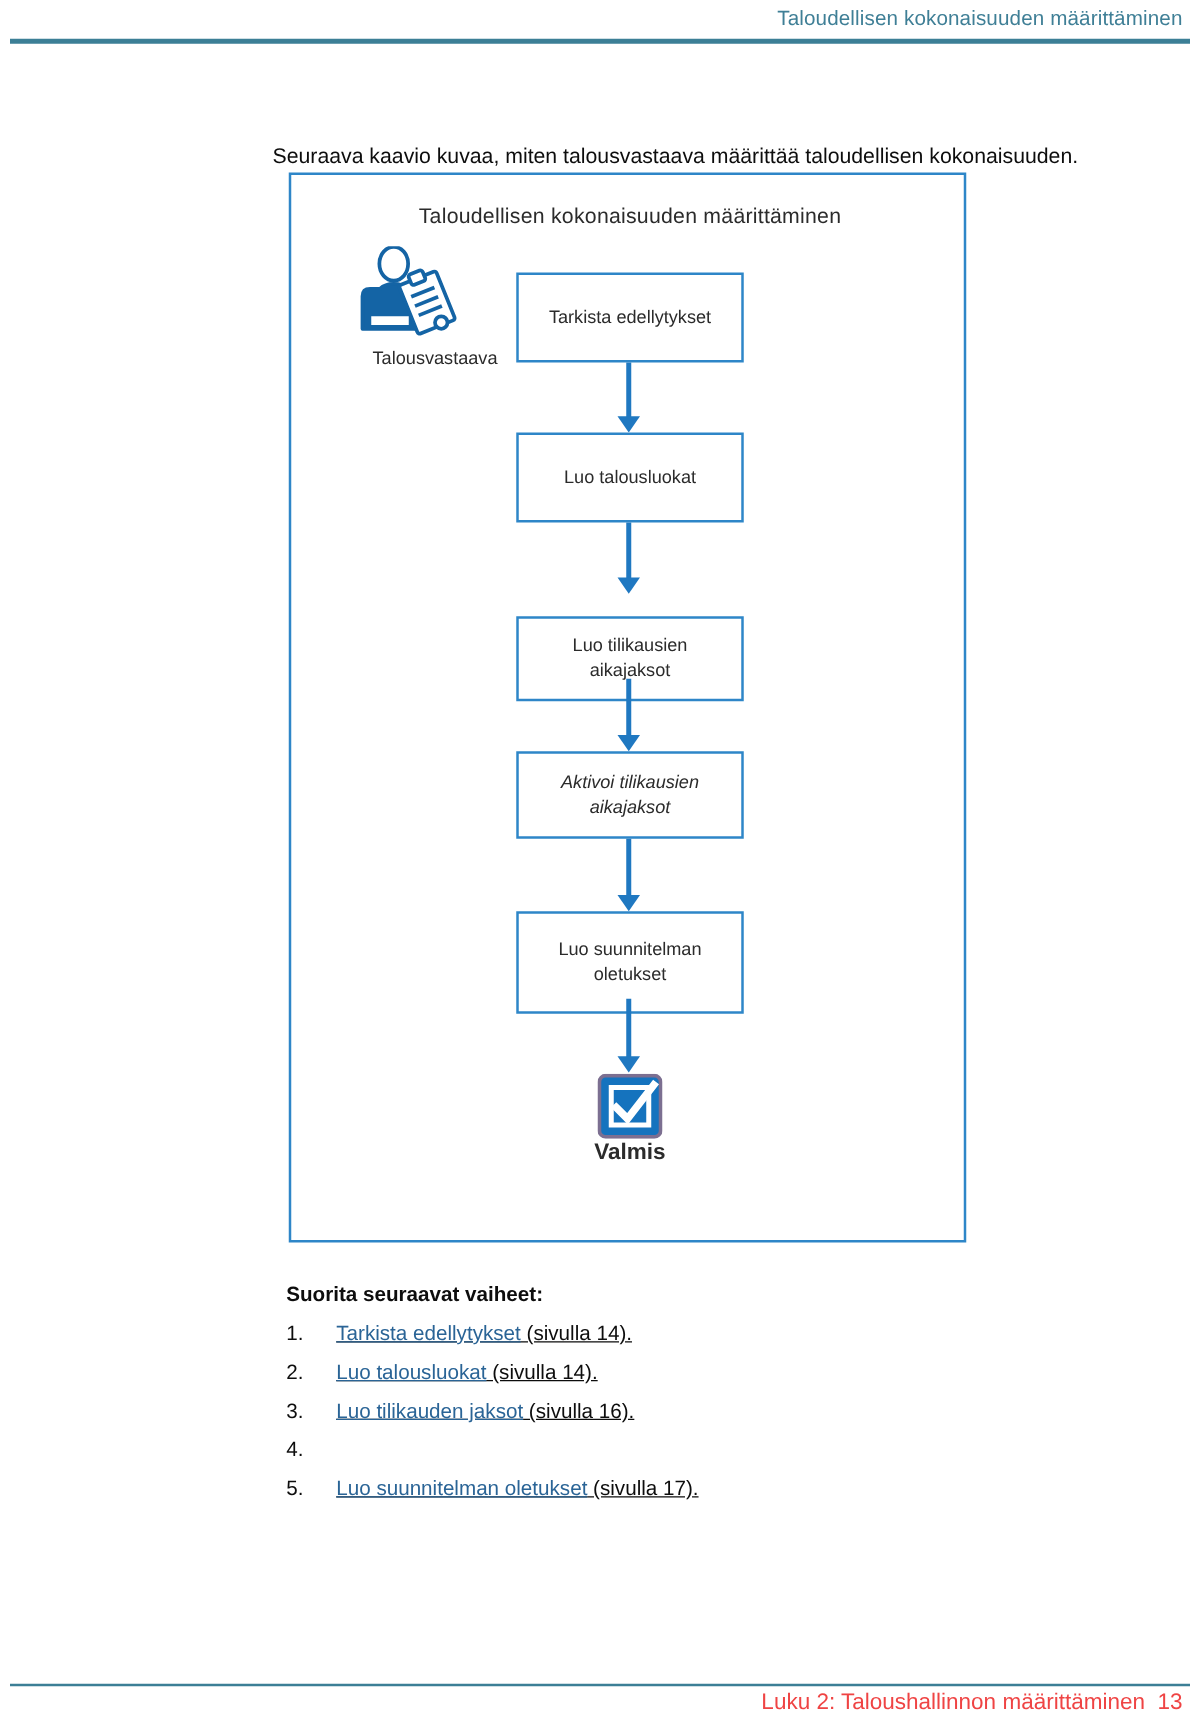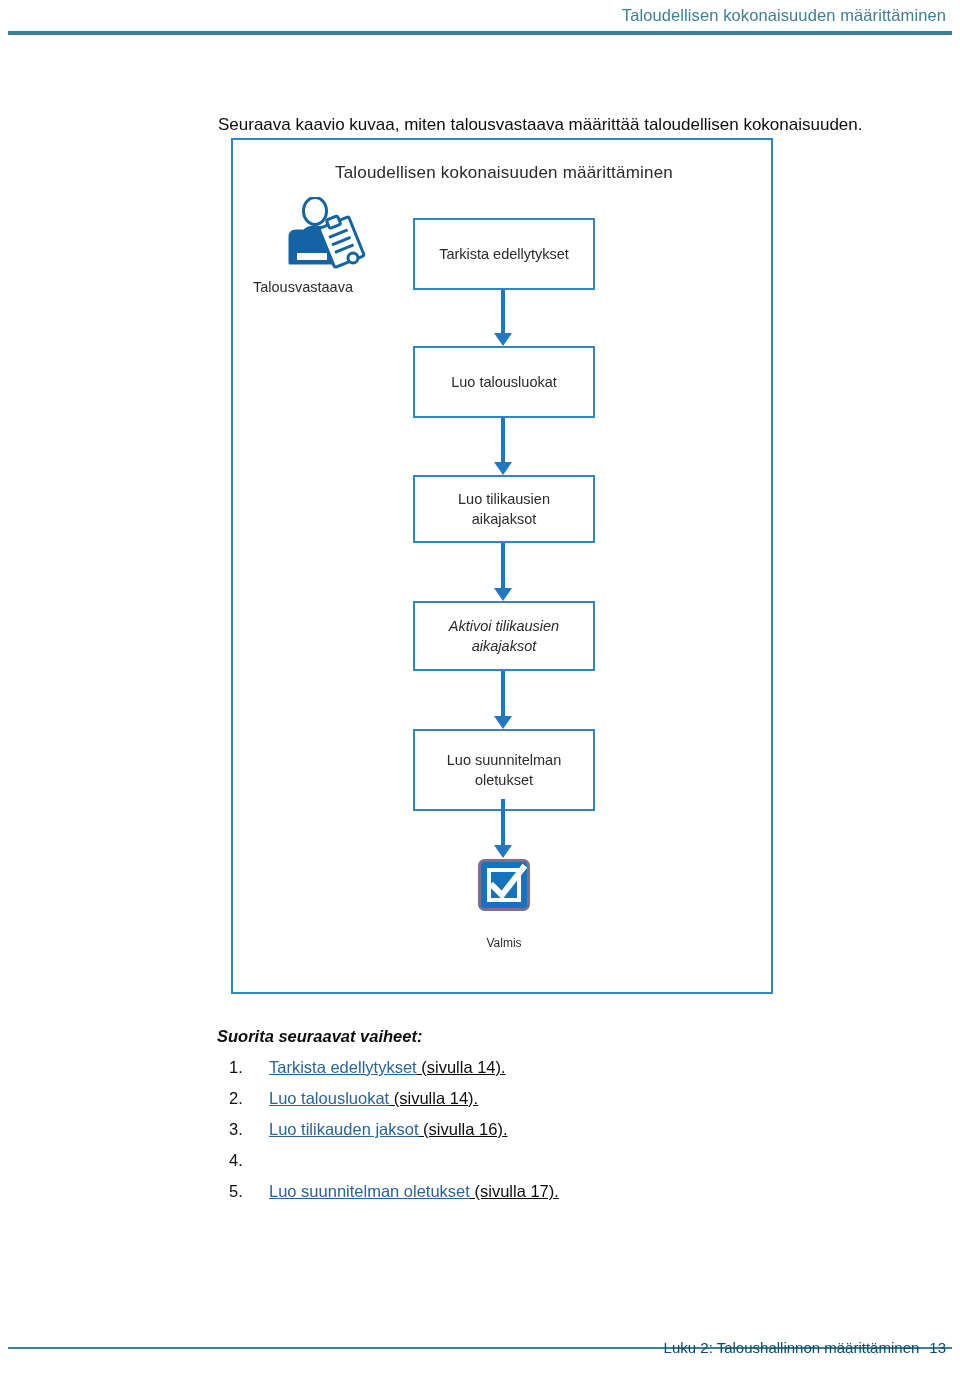--- a/index.html
+++ b/index.html
@@ -76,21 +76,21 @@
     color: #2b2b2b;
     letter-spacing: 0.2px;
   }
 
   
   .actor {
     position: absolute;
     left: 20px;
     top: 57px;
     width: 145px;
-    text-align: left;
+    text-align: right;
   }
   .actor-icon {
     display: block;
     margin: 0 auto;
     width: 84px;
     height: 78px;
   }
   .actor-label {
     display: block;
     margin-top: 4px;
@@ -119,21 +119,21 @@
     text-align: center;
   }
   .node-label {
     font-size: 14.5px;
     line-height: 20px;
     color: #2b2b2b;
     padding: 0 6px;
   }
   .node.n1 { top: 78px;  height: 72px; }
   .node.n2 { top: 206px; height: 72px; }
-  .node.n3 { top: 335px; height: 68px; }
+  .node.n3 { top: 353px; height: 68px; }
   .node.n4 { top: 461px; height: 70px; font-style: italic; }
   .node.n5 { top: 589px; height: 82px; }
 
   
   .arrow {
     position: absolute;
     left: 88px;
     width: 4px;
     background: #1f78c1;
   }
@@ -166,34 +166,34 @@
     text-align: center;
   }
   .end-icon {
     display: block;
     margin: 0 auto;
     width: 52px;
     height: 52px;
   }
   .end-label {
     display: block;
-    margin-top: 25px;
-    font-size: 12px;
+    margin-top: 0;
+    font-size: 18px;
     color: #2b2b2b;
+    font-weight: bold;
   }
 
   
   .steps-heading {
     position: absolute;
-    left: 217px;
+    left: 229px;
     top: 1027px;
     font-size: 16.5px;
     font-weight: bold;
     color: #0d0d0d;
-    font-style: italic;
   }
   .steps-list {
     position: absolute;
     left: 229px;
     top: 1058px;
     width: 520px;
     margin: 0;
     padding: 0;
     list-style: none;
   }
@@ -233,23 +233,23 @@
     position: absolute;
     left: 8px;
     top: 12px;
     width: 944px;
     height: 2px;
     background: #3c7f96;
   }
   .page-footer .footer-text {
     position: absolute;
     right: 14px;
-    top: 4px;
-    font-size: 15px;
-    color: #0c4a6e;
+    top: 16px;
+    font-size: 18px;
+    color: #ef4444;
     white-space: nowrap;
   }
   .page-footer .footer-page {
     margin-left: 10px;
   }
 </style>
 </head>
 <body>
 
 <div class="page-header">

